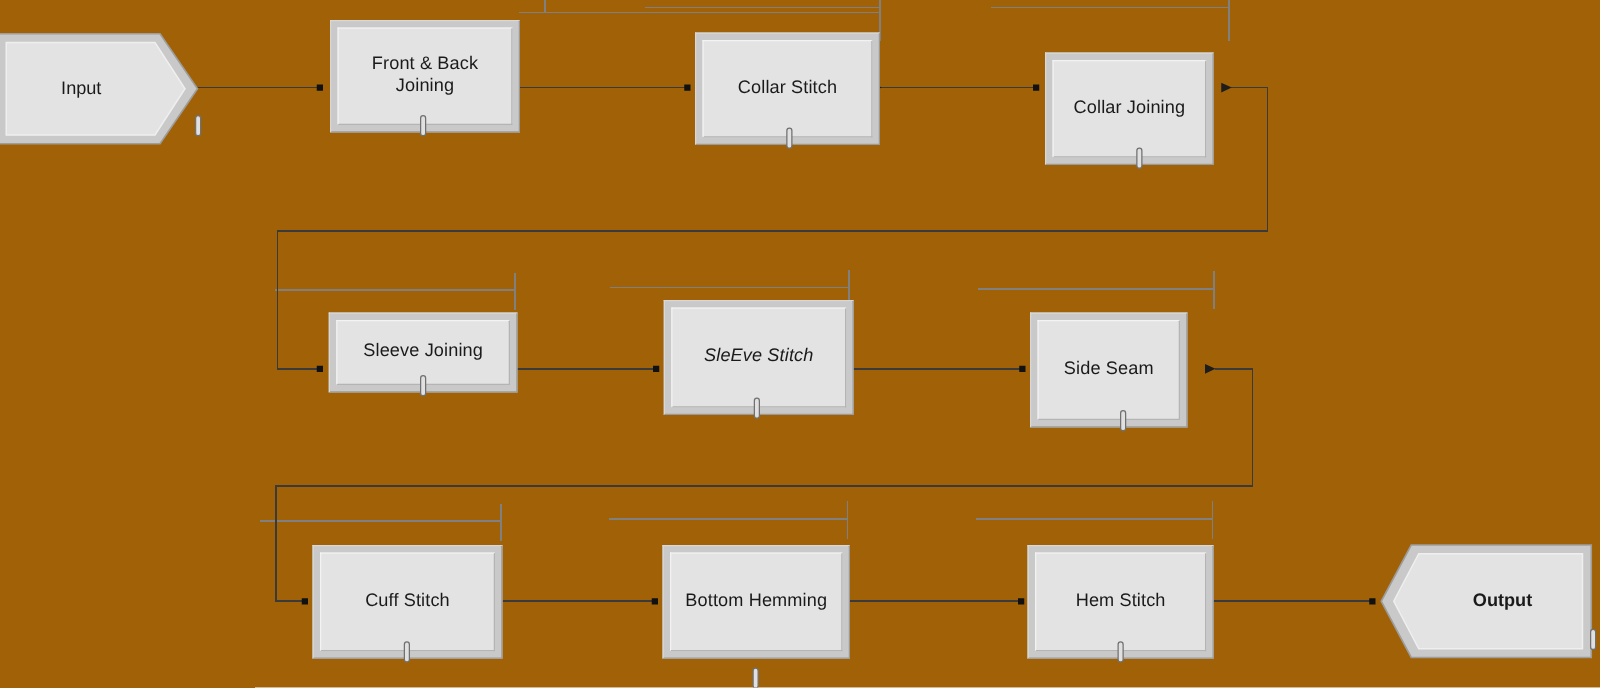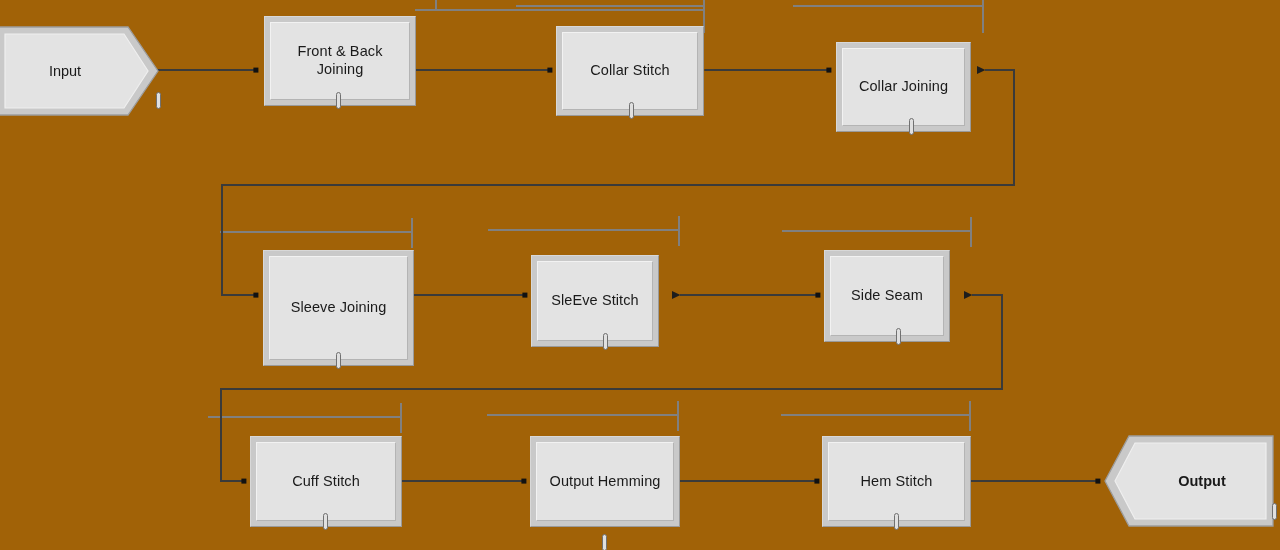--- a/index.html
+++ b/index.html
@@ -232,28 +232,28 @@
     <div class="handle" style="left:73px; bottom:-3px;"></div>
   </div>
 
   <div class="node" style="left:836px; top:26px; width:135px; height:90px;margin-top:16px;">
     <div class="bevel"></div>
     <div class="inner"></div>
     <div class="label">Collar Joining</div>
     <div class="handle" style="left:73px; bottom:-3px;"></div>
   </div>
 
-  <div class="node" style="left:263px; top:250px; width:151px; height:116px;">
+  <div class="node" style="left:263px; top:250px; width:151px; height:64px;">
     <div class="bevel"></div>
     <div class="inner"></div>
     <div class="label">Sleeve Joining</div>
     <div class="handle" style="left:73px; bottom:-3px;"></div>
   </div>
 
-  <div class="node" style="left:531px; top:255px; width:128px; height:92px;">
+  <div class="node" style="left:531px; top:240px; width:152px; height:92px;font-style:italic;">
     <div class="bevel"></div>
     <div class="inner"></div>
     <div class="label">SleEve Stitch</div>
     <div class="handle" style="left:72px; bottom:-3px;"></div>
   </div>
 
   <div class="node" style="left:824px; top:250px; width:126px; height:92px;">
     <div class="bevel"></div>
     <div class="inner"></div>
     <div class="label">Side Seam</div>
@@ -263,21 +263,21 @@
   <div class="node" style="left:250px; top:436px; width:152px; height:91px;border-radius:22px;">
     <div class="bevel"></div>
     <div class="inner"></div>
     <div class="label">Cuff Stitch</div>
     <div class="handle" style="left:73px; bottom:-3px;"></div>
   </div>
 
   <div class="node" style="left:530px; top:436px; width:150px; height:91px;">
     <div class="bevel"></div>
     <div class="inner"></div>
-    <div class="label">Output Hemming</div>
+    <div class="label">Bottom Hemming</div>
     <div class="handle" style="left:72px; bottom:-24px;"></div>
   </div>
 
   <div class="node" style="left:822px; top:436px; width:149px; height:91px;">
     <div class="bevel"></div>
     <div class="inner"></div>
     <div class="label">Hem Stitch</div>
     <div class="handle" style="left:72px; bottom:-3px;"></div>
   </div>
 

